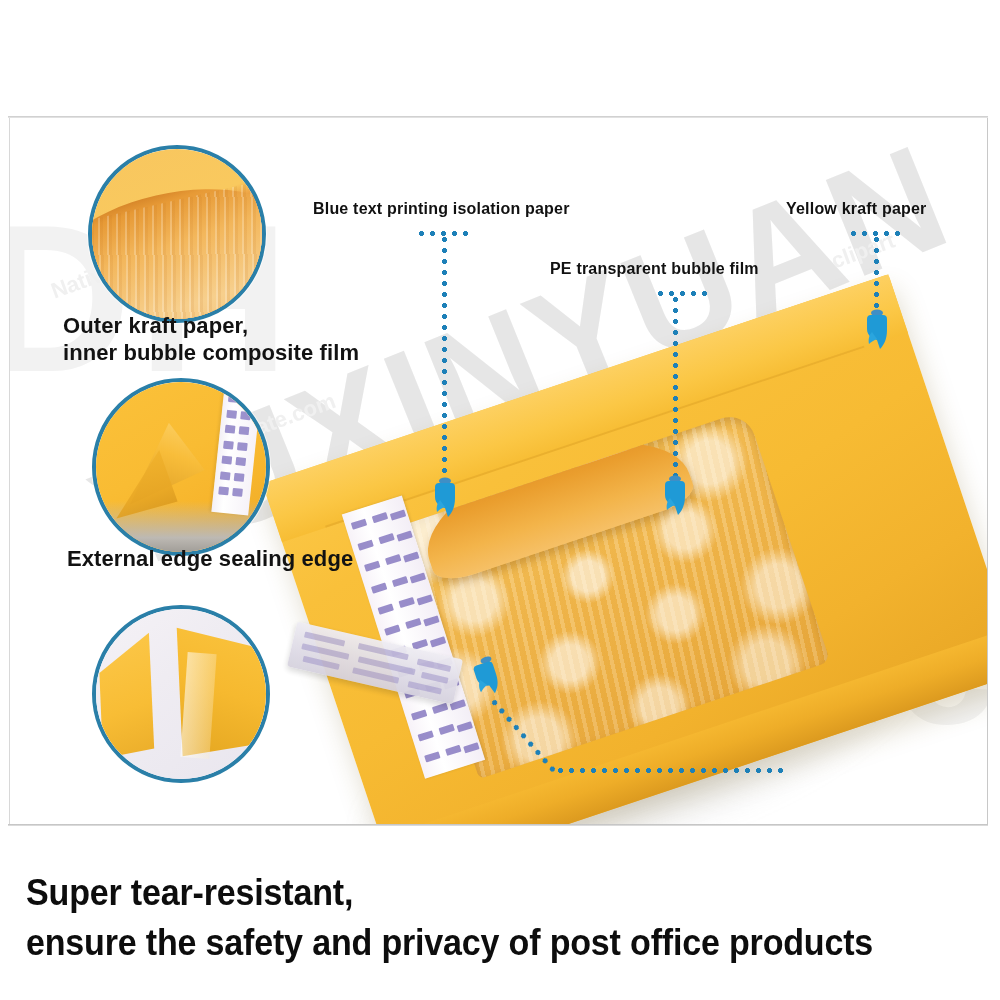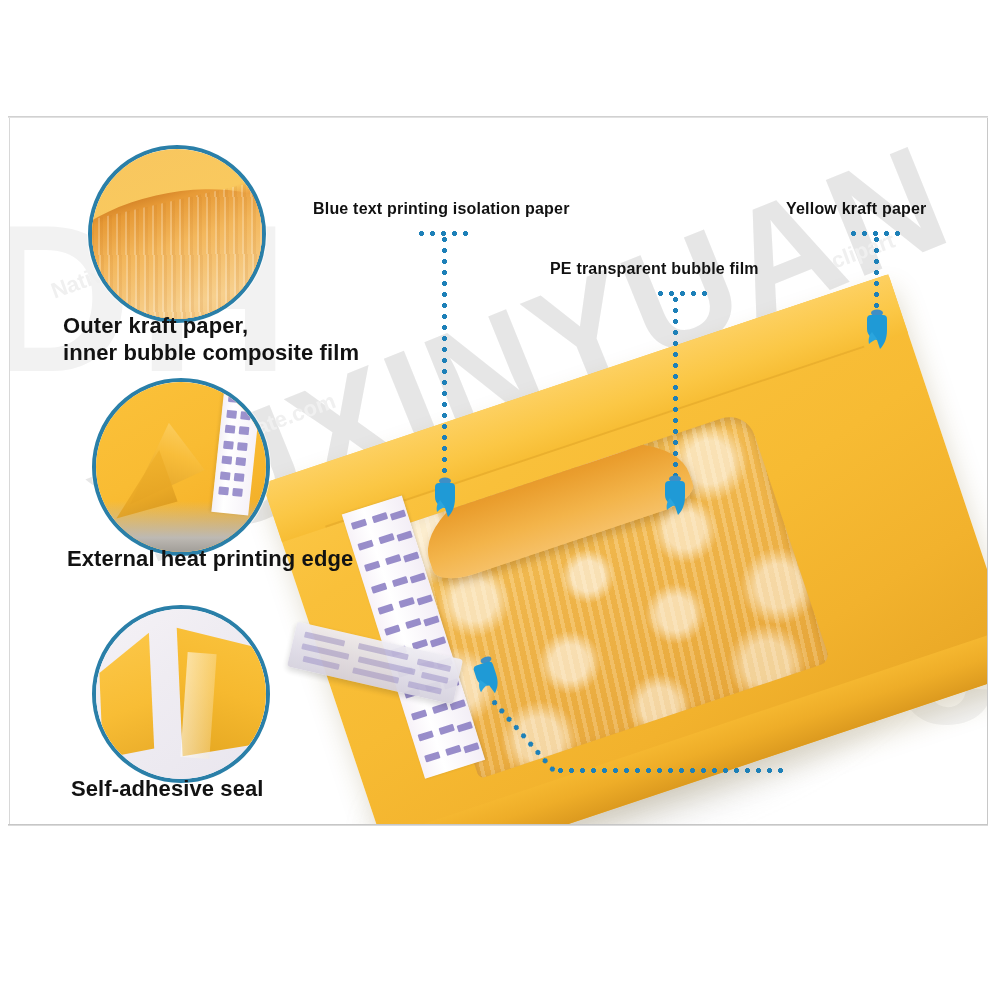--- a/index.html
+++ b/index.html
@@ -403,22 +403,21 @@
 
     <div class="circle c3" style="top:487px">
       <div class="c3-bg"></div>
       <div class="c3-flapL"></div>
       <div class="c3-flapR"></div>
       <div class="c3-tape"></div>
     </div>
 
     <div class="llabel ll1" style="top:194px">Outer kraft paper,
 inner bubble composite film</div>
-    <div class="llabel ll2" style="top:427px">External heat printing edge</div>
-    <div class="llabel ll3" style="top:657px">Self-adhesive seal</div>
+    <div class="llabel ll2" style="top:427px">External edge sealing edge</div>
 
     <div class="callout-label" style="left:303px;top:82px">Blue text printing isolation paper</div>
     <div class="dot-h" style="left:406px;top:113px;width:58px"></div>
     <div class="dot-v" style="left:432px;top:116px;height:248px"></div>
     <div class="hand" style="left:418px;top:358px">
       <svg viewBox="0 0 34 46" xmlns="http://www.w3.org/2000/svg">
         <ellipse cx="17" cy="5" rx="6" ry="3.4" fill="#3f8fc6"></ellipse>
         <path d="M11 7 h12 a4 4 0 0 1 4 4 v11 c0 9 -3 15 -7 19 l-3 -9 c-4 -1 -10 -4 -10 -11 V11 a4 4 0 0 1 4 -4 z" fill="#1f9ad6"></path>
         <path d="M12 24 c-3 3 -4 8 -3 12 c2 -2 5 -4 8 -5 z" fill="#2aa5de"></path>
       </svg>
@@ -452,14 +451,18 @@
         <path d="M8 9 h12 a4 4 0 0 1 4 4 v10 c0 9 -3 14 -7 18 l-3 -9 c-4 -1 -10 -4 -10 -11 V13 a4 4 0 0 1 4 -4 z" fill="#1f9ad6" transform="rotate(-18 17 25)"></path>
         <path d="M9 26 c-3 3 -4 8 -3 12 c2 -2 5 -4 8 -5 z" fill="#2aa5de" transform="rotate(-18 11 32)"></path>
       </svg>
     </div>
     <div class="dot-diag" style="left:481px;top:578px;width:100px;transform:rotate(49deg);"></div>
     <div class="dot-h" style="left:545px;top:650px;width:230px"></div>
 
   </div>
 
   <div class="divider-bottom"></div>
+  <div class="footer">
+    <div class="footer-line fl1">Super tear-resistant,</div>
+    <div class="footer-line fl2">ensure the safety and privacy of post office products</div>
+  </div>
 
 </div>
 
 </body></html>

